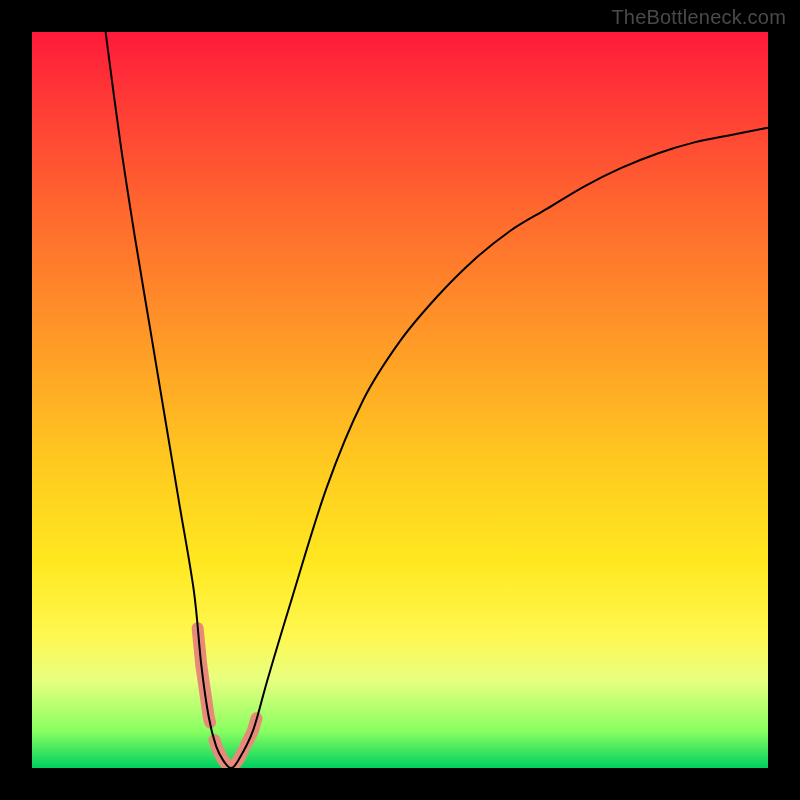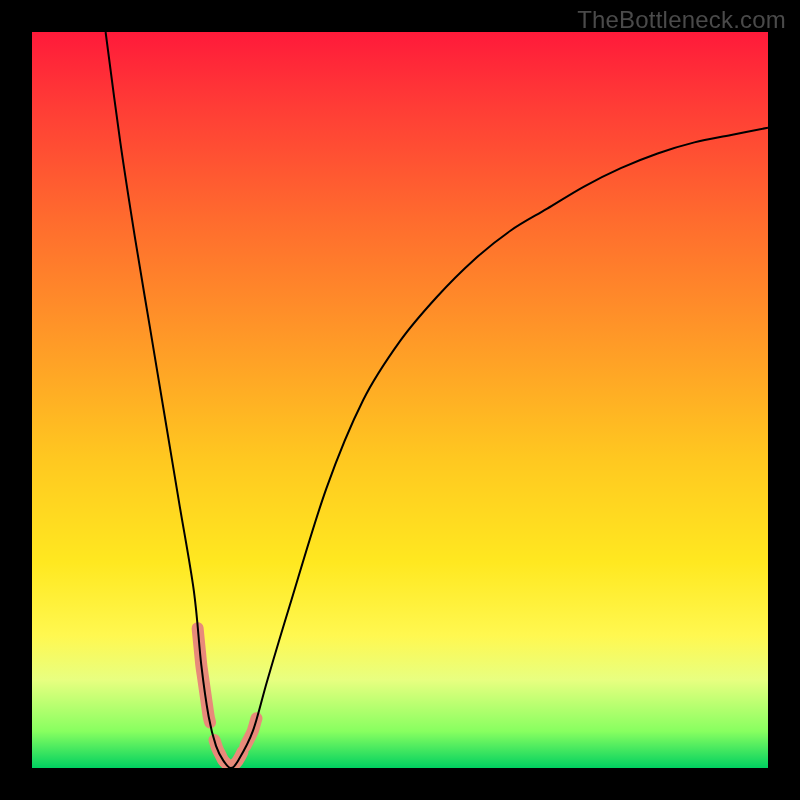--- a/index.html
+++ b/index.html
@@ -36,21 +36,21 @@
       #e8ff80 88%,
       #88ff60 95%,
       #00d060 100%
     );
   }
   .watermark {
     position: absolute;
     top: 6px;
     right: 14px;
     color: #4a4a4a;
-    font-size: 24px;
+    font-size: 20px;
     letter-spacing: 0.2px;
     font-weight: 400;
     user-select: none;
   }
   svg.overlay {
     position: absolute;
     left: 0;
     top: 0;
     width: 100%;
     height: 100%;

